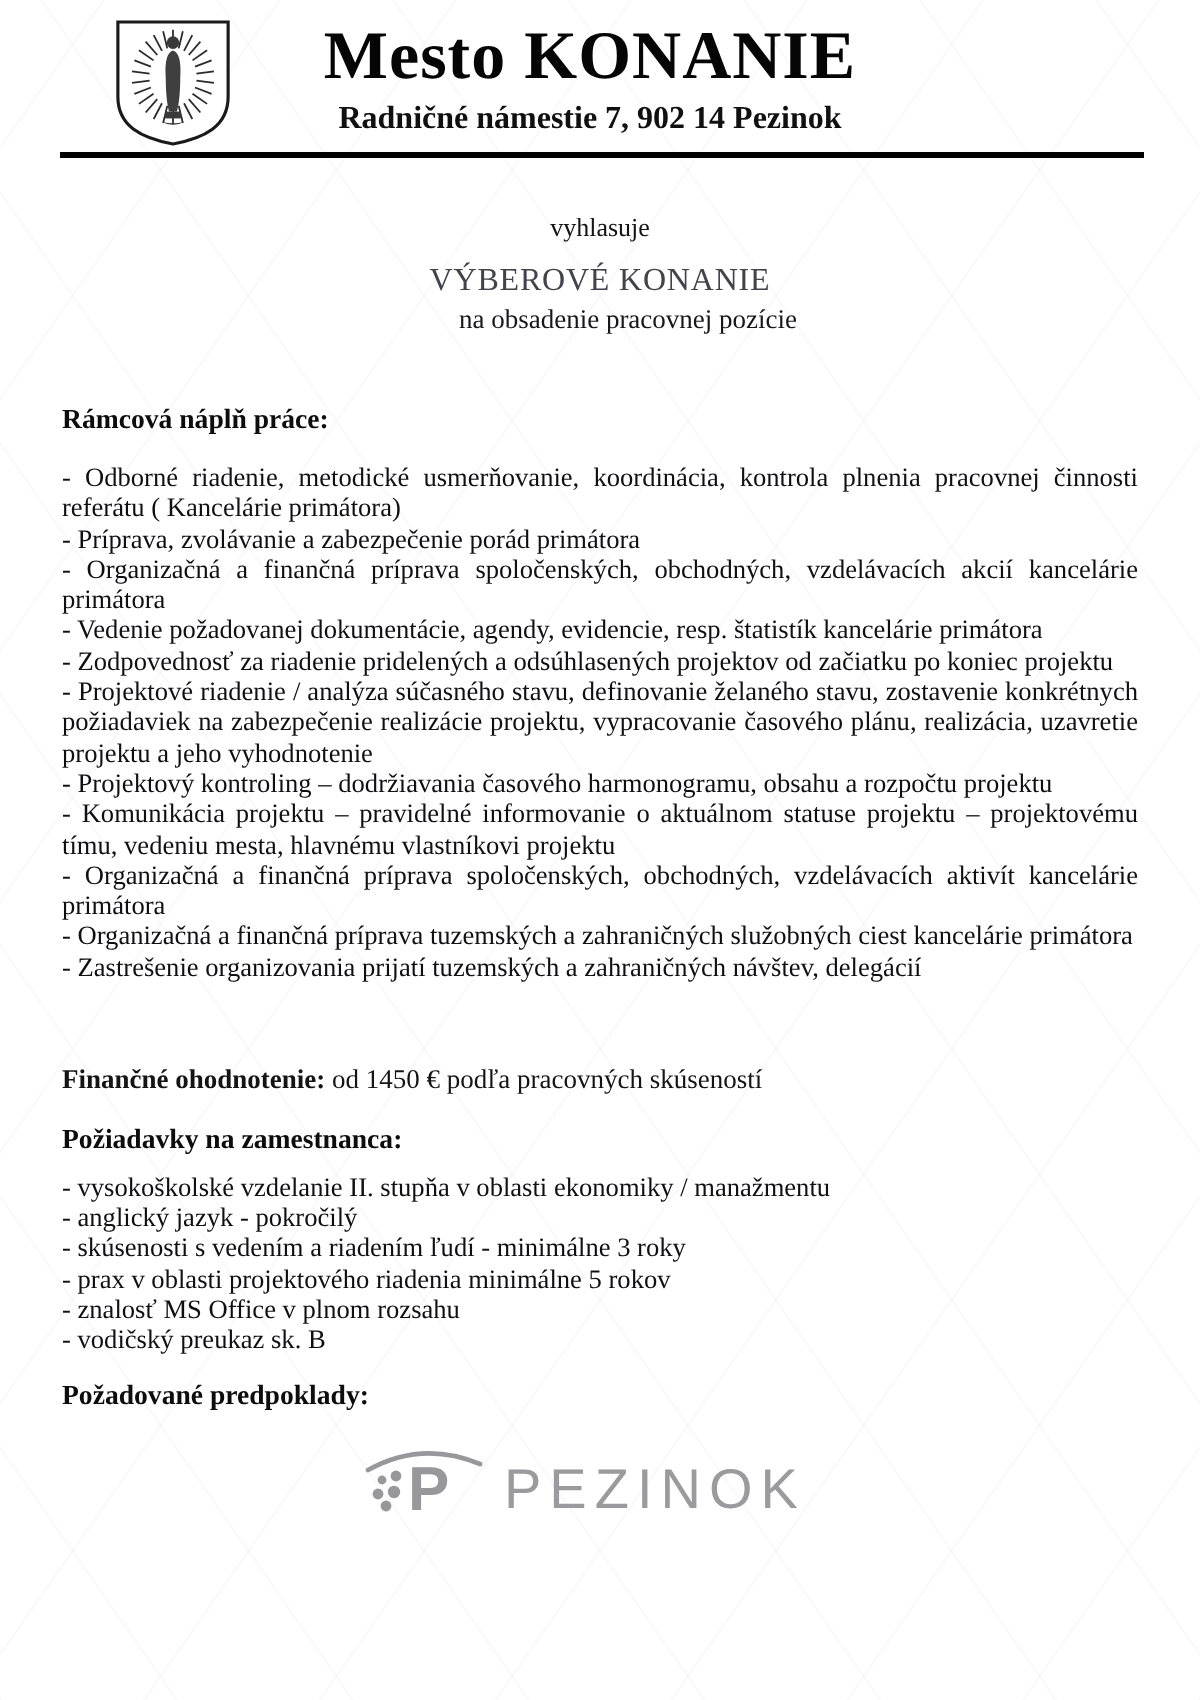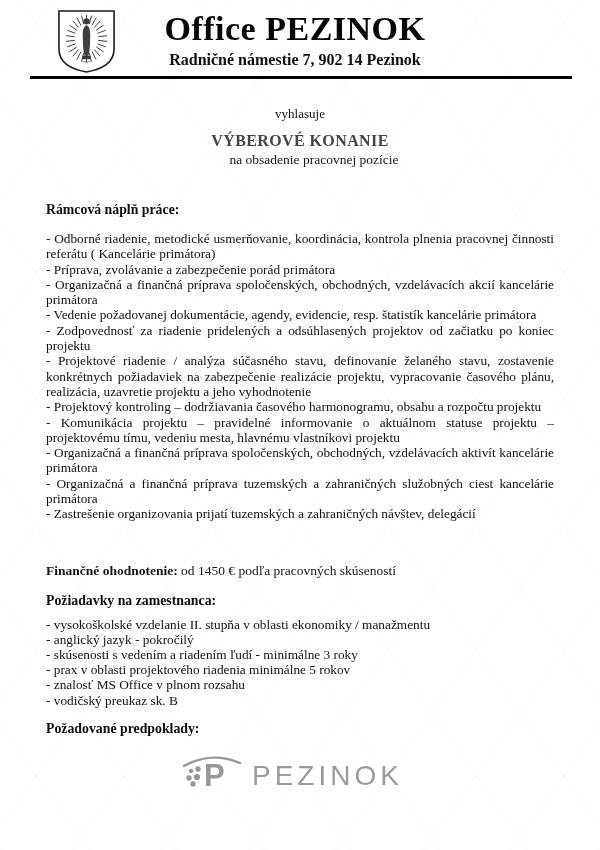--- a/index.html
+++ b/index.html
@@ -24,27 +24,27 @@
   .letterhead { position: relative; height: 80px; }
   .crest { position: absolute; left: 55px; top: 9px; width: 63px; height: 65px; }
   .head-text { position: absolute; left: 112px; right: 122px; top: 11px; text-align: center; }
   .city-name { font-size: 34px; font-weight: bold; letter-spacing: 0.5px; color: #050505; line-height: 1.05; }
   .city-address { font-size: 16px; font-weight: bold; margin-top: 4px; color: #101010; }
   .head-rule { position: absolute; left: 30px; right: 28px; top: 76px; height: 3px; background: #000; }
 
   
   .c { text-align: center; margin: 0; }
   .intro-line   { padding-top: 26px; font-size: 13px; }
-  .proc-title   { margin-top: 10px; font-size: 16px; font-weight: bold; color: #43434c; letter-spacing: 0.4px; }
+  .proc-title   { margin-top: 10px; font-size: 16px; font-weight: normal; color: #43434c; letter-spacing: 0.4px; }
   .proc-sub     { margin-top: 2px; font-size: 13.5px; color: #17171a; padding-left: 28px; }
   .position-title { margin-top: 9px; font-size: 16.5px; font-weight: bold; color: #43434c;
                     word-spacing: 9px; letter-spacing: 0.4px; }
 
   
-  main { padding: 0 46px; }
+  main { padding: 0 31px; }
   .sec-heading { font-size: 13.8px; font-weight: bold; margin: 0; color: #0d0d0d; }
   .h-ramcova    { margin-top: 34px; }
   .h-poziadavky { margin-top: 14px; }
   .h-predpoklady{ margin-top: 13px; }
 
   .duty-list { margin-top: 13px; }
   .duty-list p {
     margin: 0;
     font-size: 13.3px;
     line-height: 15.3px;
@@ -97,21 +97,21 @@
           <line x1="24.0" y1="18.8" x2="18.1" y2="12.0"></line>
           <line x1="26.4" y1="16.7" x2="22.2" y2="8.7"></line>
           <line x1="29.1" y1="15.4" x2="27.0" y2="6.7"></line>
         </g>
       <circle cx="32" cy="12.5" r="3.2" fill="#3a3a3a"></circle>
       <path d="M32,16.5 C29,17.5 27.8,22 28.3,30 C28.3,38 29,44 30,47.5 L34,47.5 C35,44 35.7,38 35.7,30 C36.2,22 35,17.5 32,16.5 Z" fill="#3f3f3f"></path>
       <rect x="28" y="47.5" width="8" height="3.5" fill="#3a3a3a"></rect>
       <path d="M26,52.5 Q32,56 38,52.5 Q32,54.5 26,52.5 Z" fill="#3a3a3a"></path>
     </svg>
     <div class="head-text">
-      <div class="city-name">Office PEZINOK</div>
+      <div class="city-name">Mesto KONANIE</div>
       <div class="city-address">Radničné námestie 7, 902 14 Pezinok</div>
     </div>
     <div class="head-rule"></div>
   </header>
 
   <p class="c intro-line">vyhlasuje</p>
   <p class="c proc-title">VÝBEROVÉ KONANIE</p>
   <p class="c proc-sub">na obsadenie pracovnej pozície</p>
 
   <main>

